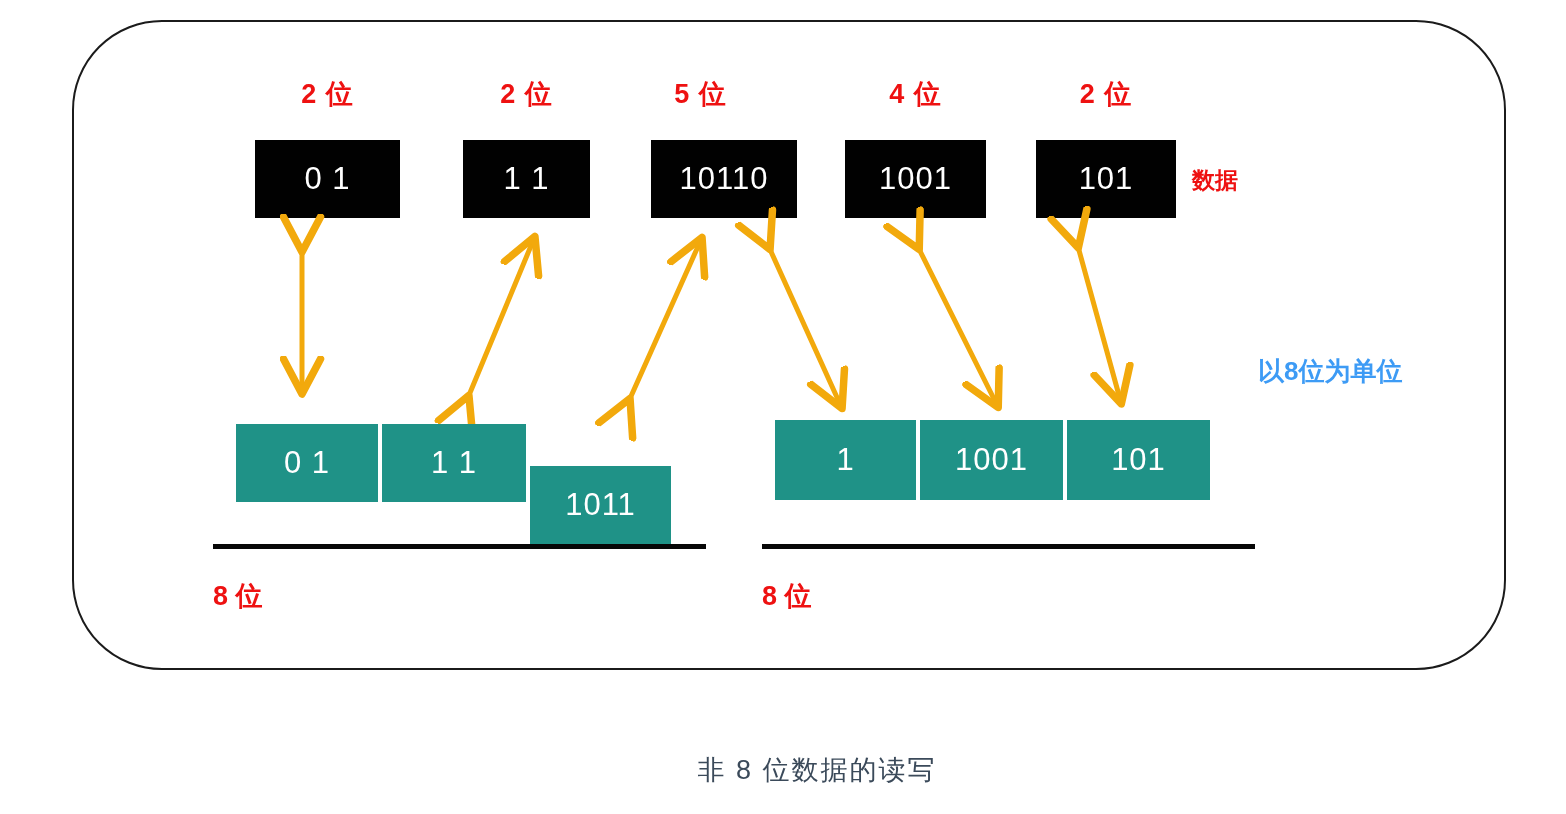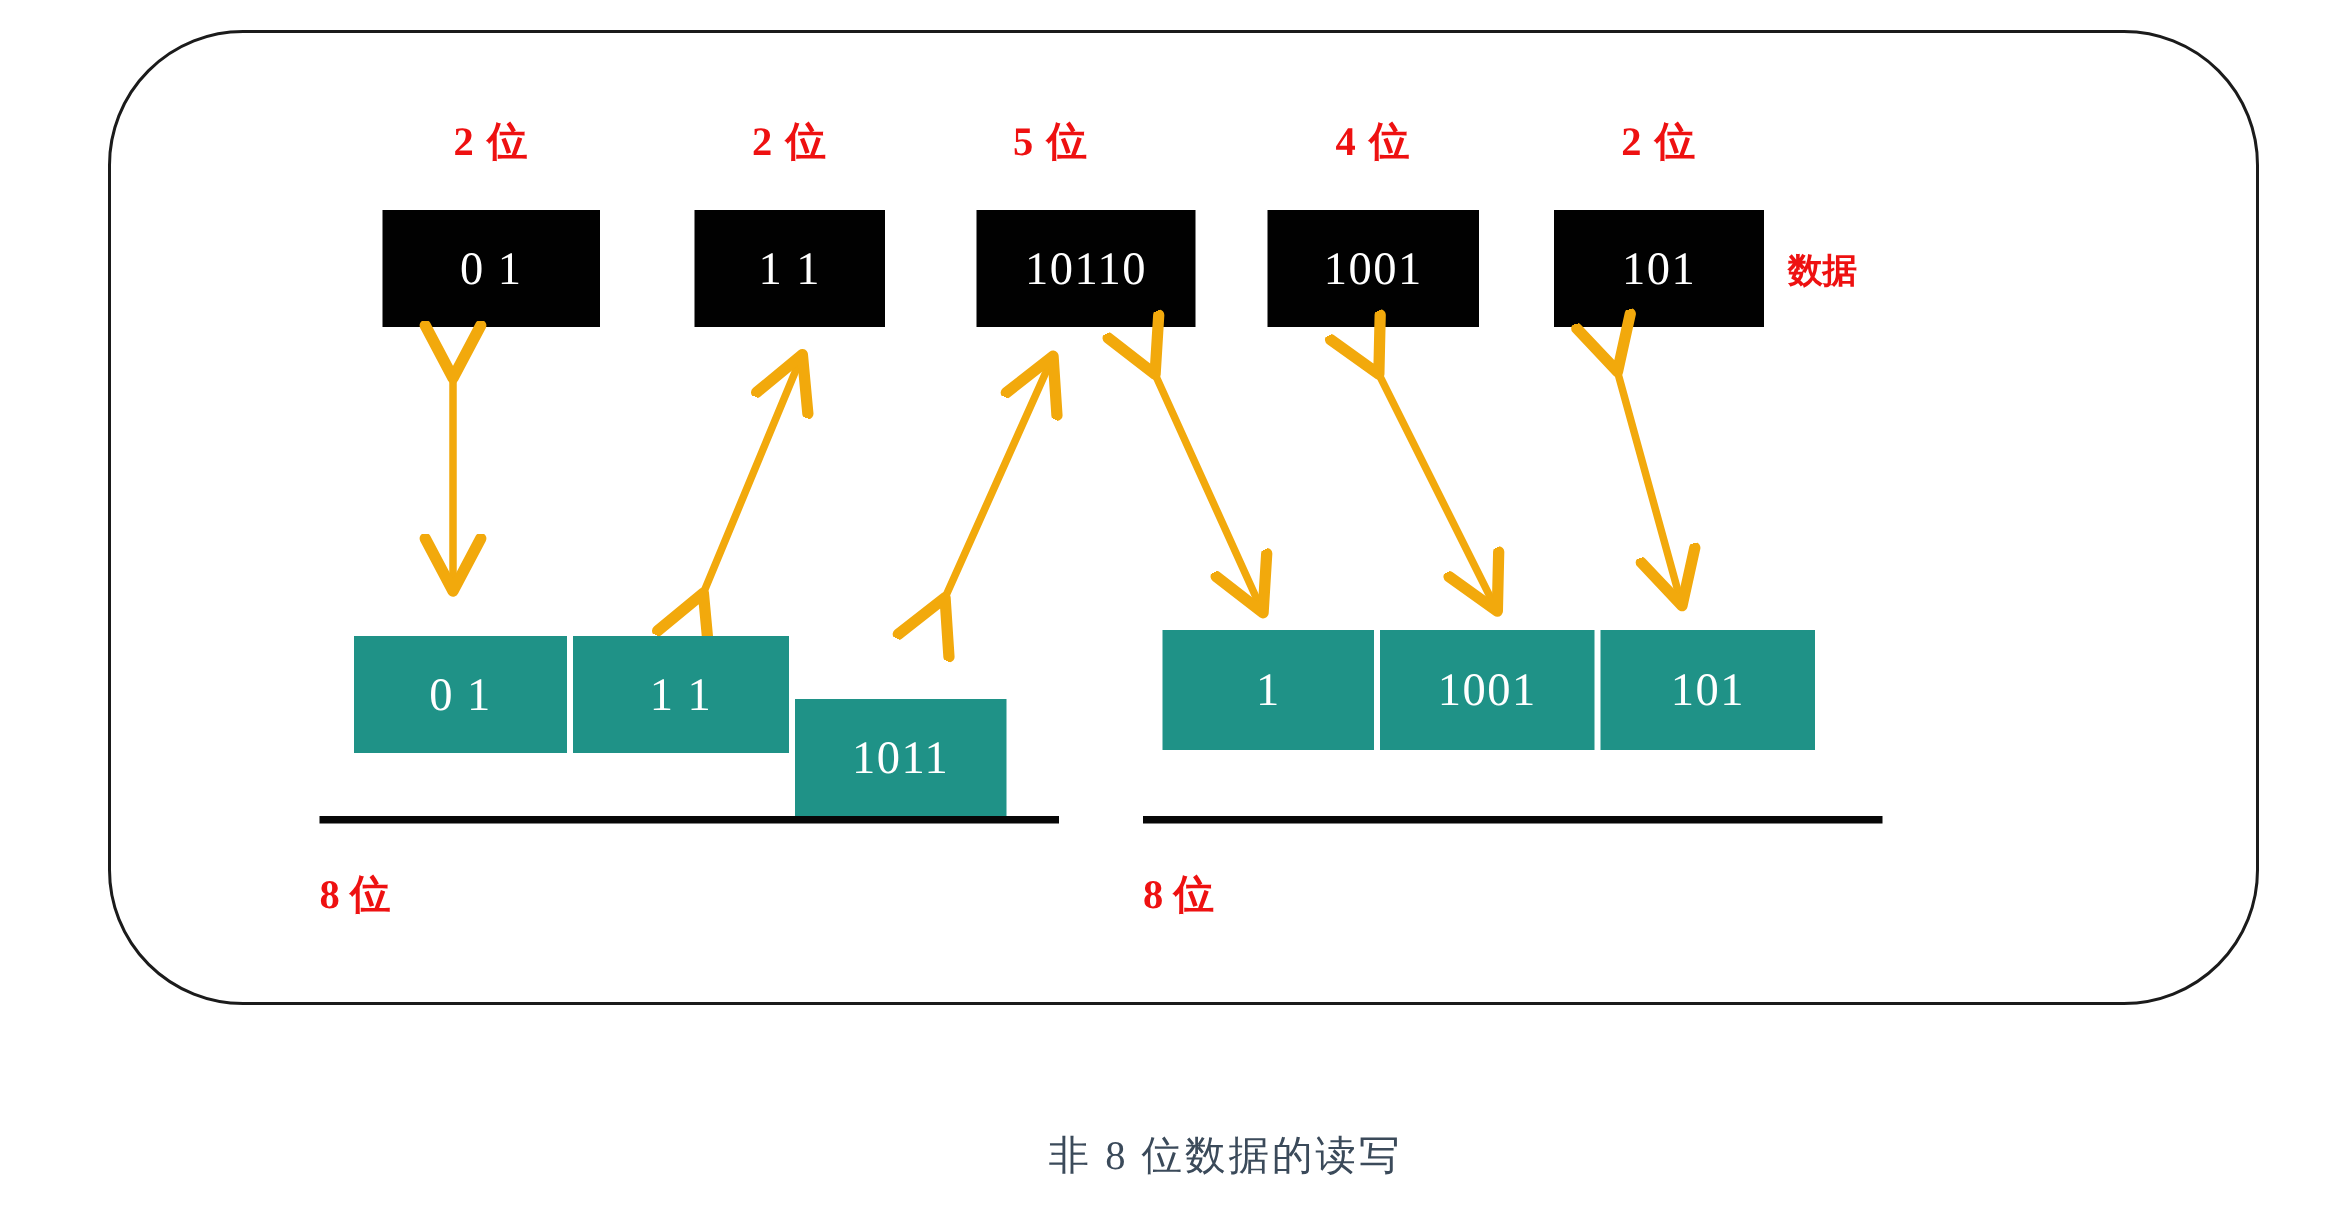--- a/index.html
+++ b/index.html
@@ -9,21 +9,20 @@
   }
   body {
     font-family: "Liberation Sans", "DejaVu Sans", sans-serif;
   }
   #canvas {
     position: relative;
     width: 1566px;
     height: 814px;
     background: #ffffff;
     overflow: hidden;
-    font-family: Liberation Serif, serif;
   }
   .frame {
     position: absolute;
     left: 72px;
     top: 20px;
     width: 1434px;
     height: 650px;
     border: 2.5px solid #1b1b1b;
     border-radius: 90px;
     box-sizing: border-box;
@@ -155,20 +154,21 @@
 
   <div class="teal-box" style="left:236px; top:424px; width:142px; height:78px;">0 1</div>
   <div class="teal-box" style="left:382px; top:424px; width:144px; height:78px;">1 1</div>
   <div class="teal-box" style="left:530px; top:424px; width:141px; height:78px;margin-top:42px;">1011</div>
 
   <div class="teal-box" style="left:775px; top:420px; width:141px; height:80px;">1</div>
   <div class="teal-box" style="left:920px; top:420px; width:143px; height:80px;">1001</div>
   <div class="teal-box" style="left:1067px; top:420px; width:143px; height:80px;">101</div>
 
   <div class="blue-note" style="left:1258px; top:351px;">
+    <div>以8位为单位</div>
   </div>
 
   <div class="rule" style="left:213px; top:544px; width:493px;"></div>
   <div class="rule" style="left:762px; top:544px; width:493px;"></div>
 
   <div class="byte-label" style="left:213px; top:578px; width:493px;">8 位</div>
   <div class="byte-label" style="left:762px; top:578px; width:493px;">8 位</div>
 
   <div class="caption">非 8 位数据的读写</div>
 

